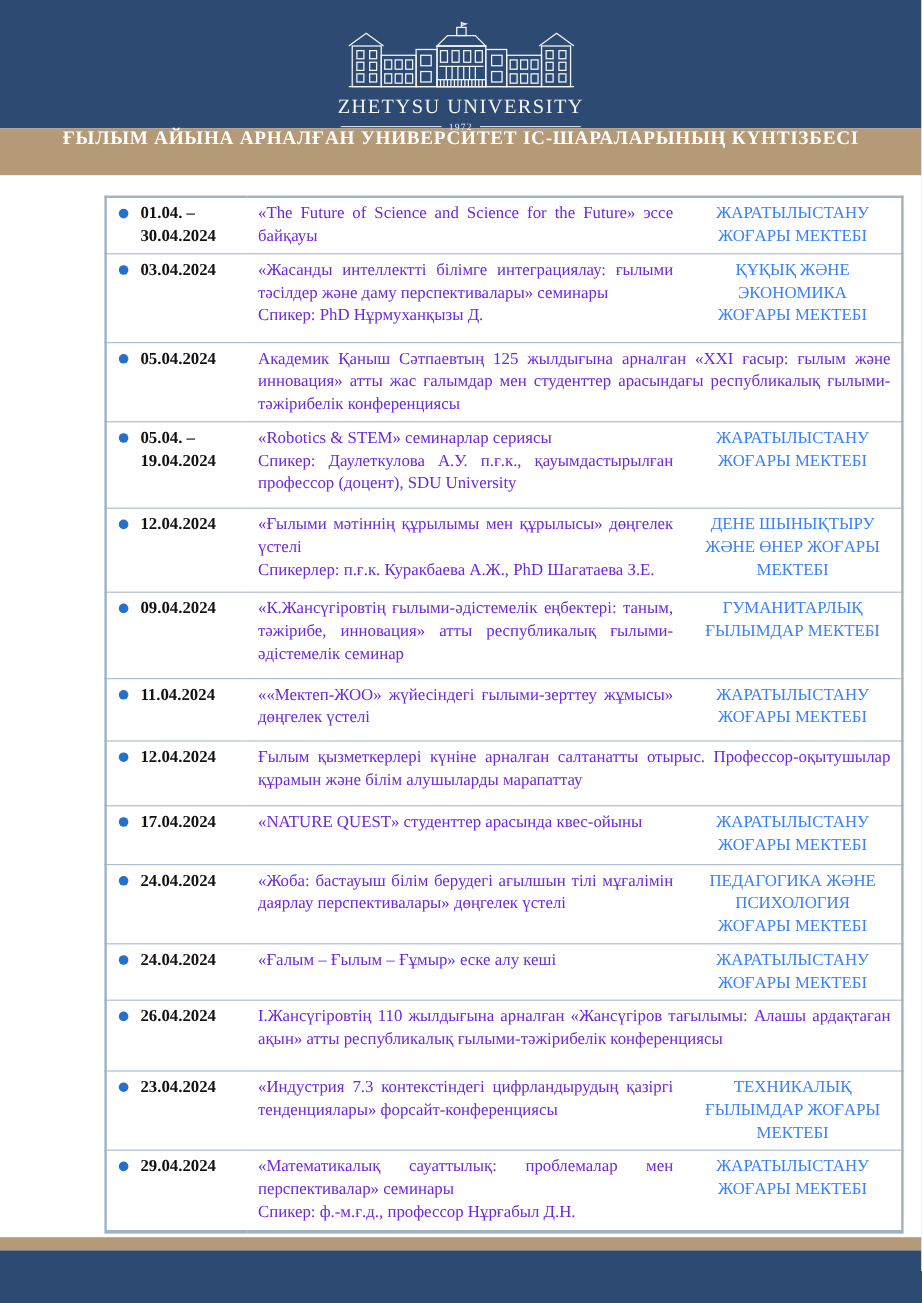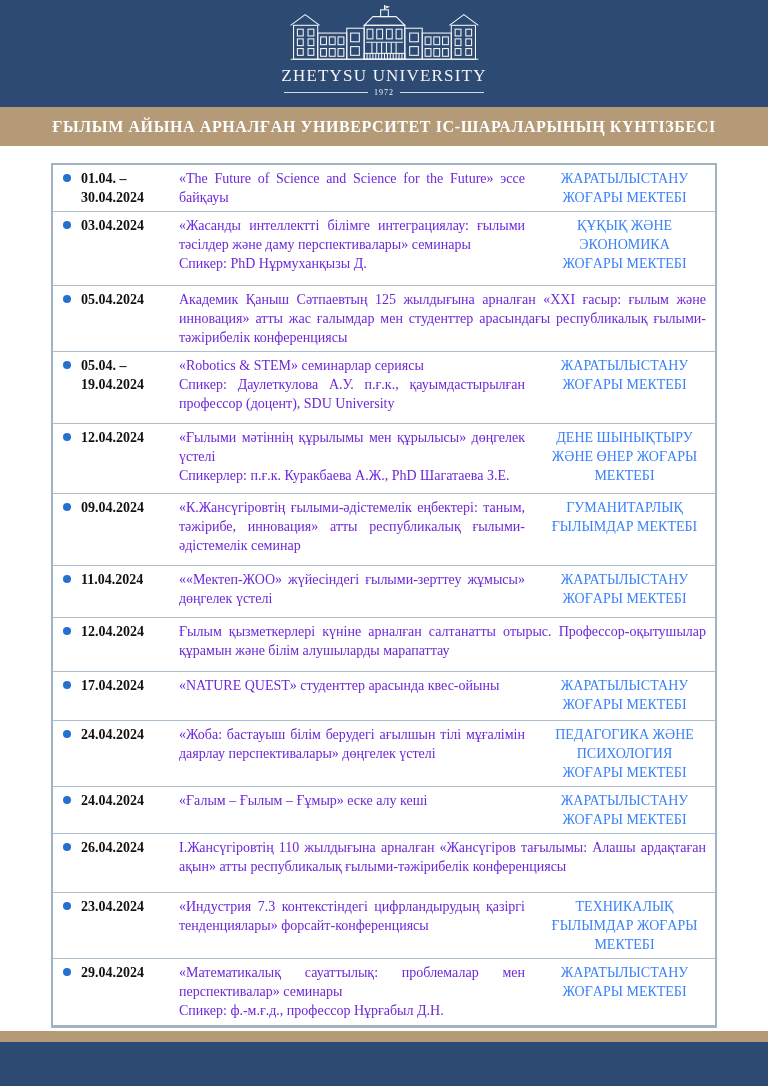--- a/index.html
+++ b/index.html
@@ -4,43 +4,43 @@
 <style>
   * { margin:0; padding:0; box-sizing:border-box; }
   html,body { background:#e8e8e8; }
   .page {
     width:768px; height:1086px; margin:0 auto; background:#ffffff;
     font-family:"Liberation Serif", serif; color:#1b1b1b; overflow:hidden;
   }
   
   .navy-header {
     height:107px; background:#2d4a73; display:flex; flex-direction:column;
-    align-items:center; justify-content:flex-start; padding-top:5px;
+    align-items:center; justify-content:flex-start; padding-top:18px;
   }
   .logo { display:flex; flex-direction:column; align-items:center; }
   .logo svg { display:block; }
   .uni-name {
     color:#f3f4f6; font-size:17px; letter-spacing:1.2px; font-weight:400;
     margin-top:1px; white-space:nowrap;
   }
   .year-row { display:flex; align-items:center; gap:6px; margin-top:2px; }
   .year-row .rule { width:84px; height:1px; background:rgba(243,244,246,.85); }
   .year { color:#f3f4f6; font-size:8px; letter-spacing:1px; }
   
   .title-band {
-    height:39px; background:#b49a77; display:flex; align-items:center; justify-content:center;
+    height:39px; background:#b49a77; display:flex; justify-content:center;
   }
   .title-band .title {
     color:#ffffff; font-weight:bold; font-size:16px; letter-spacing:.6px; text-align:center;
   }
   
   .content { height:885px; padding:17px 51px 0 51px; }
   table.schedule {
     width:666px; border-collapse:collapse; table-layout:fixed;
-    border:2px solid #9fb3c2; border-bottom-width:3px;
+    border:2px solid #9fb3c2; border-bottom-width:3px;margin-left:36px;
   }
   table.schedule td {
     border-top:1.5px solid #aebfcd; vertical-align:top; font-size:14px; line-height:1.36;
   }
   td.c-date {
     width:118px; position:relative; padding:4px 4px 4px 28px; font-weight:bold; color:#111;
   }
   .bullet {
     position:absolute; left:10px; top:9px; width:8px; height:8px; border-radius:50%;
     background:#2470cd;

